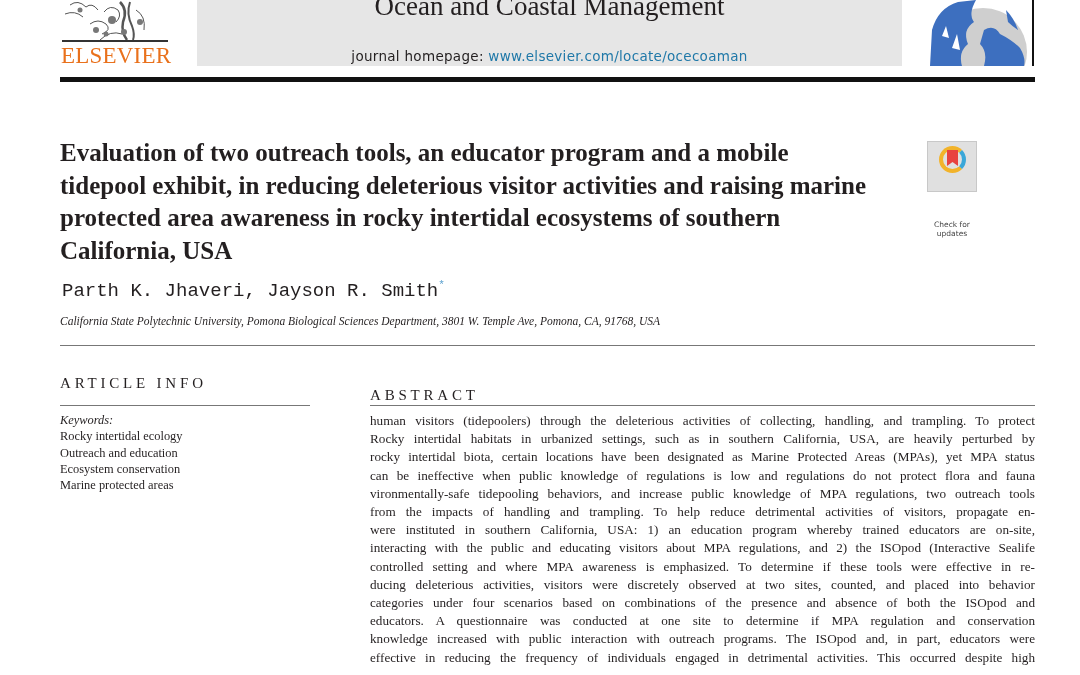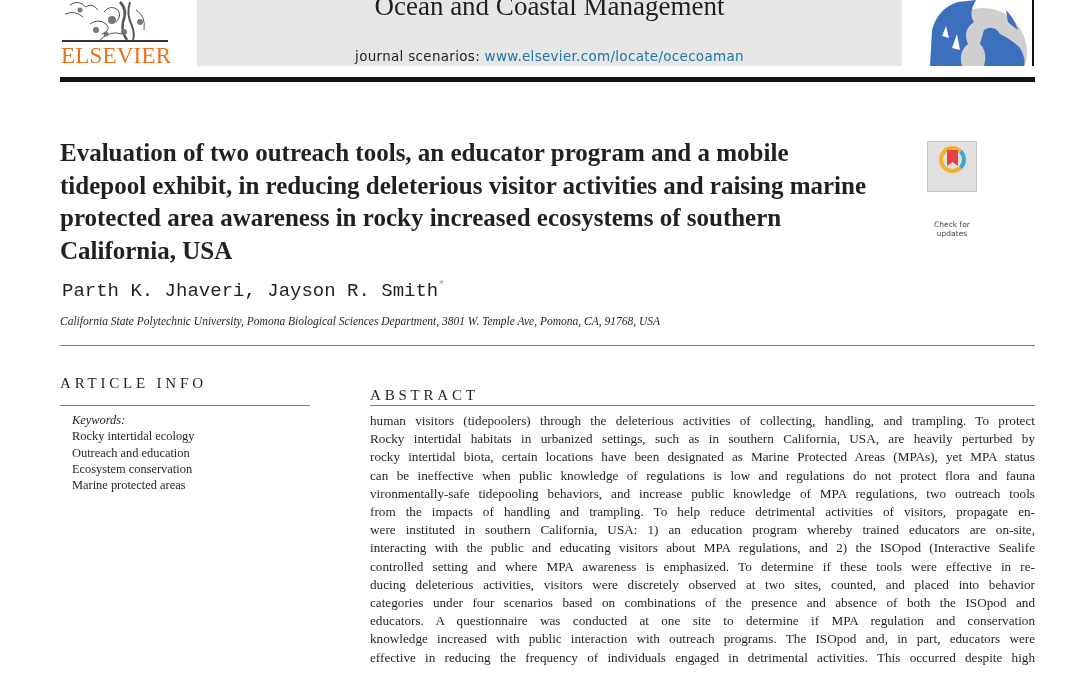--- a/index.html
+++ b/index.html
@@ -28,21 +28,21 @@
   .crossmark .ribbon { position: absolute; left: 19px; top: 8px; width: 11px; height: 16px; background: #e8423f; clip-path: polygon(0 0,100% 0,100% 100%,50% 75%,0 100%); }
   .crossmark .cm-text { position: absolute; left: 0; right: 0; top: 31px; text-align: center; font-family: "DejaVu Sans", sans-serif; font-size: 7.5px; line-height: 8.5px; color: #444; margin-top: 48px; }
 
   .authors { position: absolute; left: 62px; top: 279px; font-family: Liberation Mono, monospace; font-size: 19px; color: #231f20; }
   .authors sup { color: #5aa0cf; font-size: 11px; vertical-align: 8px; }
   .affiliation { position: absolute; left: 60px; top: 315px; font-family: "Liberation Serif", serif; font-style: italic; font-size: 11.5px; color: #231f20; }
   .rule-thin { position: absolute; height: 1px; background: #777; }
 
   
   .section-head { position: absolute; font-family: "Liberation Serif", serif; font-size: 15px; letter-spacing: 3.8px; color: #231f20; }
-  .keywords { position: absolute; left: 72px; top: 412px; font-family: "Liberation Serif", serif; font-size: 12.4px; line-height: 16.3px; color: #231f20; }
+  .keywords { position: absolute; left: 60px; top: 412px; font-family: "Liberation Serif", serif; font-size: 12.4px; line-height: 16.3px; color: #231f20; }
   .keywords .kw-label { font-style: italic; }
 
   
   .abstract { position: absolute; left: 370px; top: 412px; width: 665px; font-family: "Liberation Serif", serif; font-size: 13.2px; line-height: 18.2px; color: #231f20; text-align: justify; }
   .abstract .line { display: block; text-align: justify; text-align-last: justify; white-space: nowrap; }
 </style>
 </head>
 <body>
 
 <div class="logo-area">
@@ -66,40 +66,40 @@
         <circle cx="46" cy="34" r="2.5"></circle>
     </g>
   </svg>
   <div class="tree-base"></div>
   <div class="elsevier-word">ELSEVIER</div>
 </div>
 
 <div class="banner">
   <div class="journal-name">Ocean and Coastal Management</div>
   <div class="homepage">
-    <span>journal scenarios: </span><span class="link">www.elsevier.com/locate/ocecoaman</span>
+    <span>journal homepage: </span><span class="link">www.elsevier.com/locate/ocecoaman</span>
   </div>
 </div>
 
 <div class="cover">
   <svg width="106" height="66" viewBox="0 0 106 66">
     <circle cx="55" cy="52" r="44" fill="#cfcfcf"></circle>
     <path d="M2 66 L4 30 Q10 8 30 2 L48 0 Q40 14 46 22 Q34 30 40 44 Q30 52 34 66 Z" fill="#3d6fbf"></path>
     <path d="M56 30 Q66 24 72 34 Q84 40 92 48 Q98 58 96 66 L56 66 Q60 52 52 44 Z" fill="#3d6fbf"></path>
     <path d="M14 36 l4 -10 l3 12 z M24 48 l5 -14 l3 16 z" fill="#ffffff"></path>
     <path d="M78 10 q8 8 12 20 q-6 -4 -10 -8 z" fill="#3d6fbf"></path>
   </svg>
 </div>
 
 <div class="thick-rule"></div>
 
 <h1 class="title">
   <span style="display:block">Evaluation of two outreach tools, an educator program and a mobile</span>
   <span style="display:block">tidepool exhibit, in reducing deleterious visitor activities and raising marine</span>
-  <span style="display:block">protected area awareness in rocky increased ecosystems of southern</span>
+  <span style="display:block">protected area awareness in rocky intertidal ecosystems of southern</span>
   <span style="display:block">California, USA</span>
 </h1>
 
 <div class="crossmark">
   <div class="ring"></div>
   <div class="ribbon"></div>
   <div class="cm-text">
     <span style="display:block">Check for</span>
     <span style="display:block">updates</span>
   </div>

